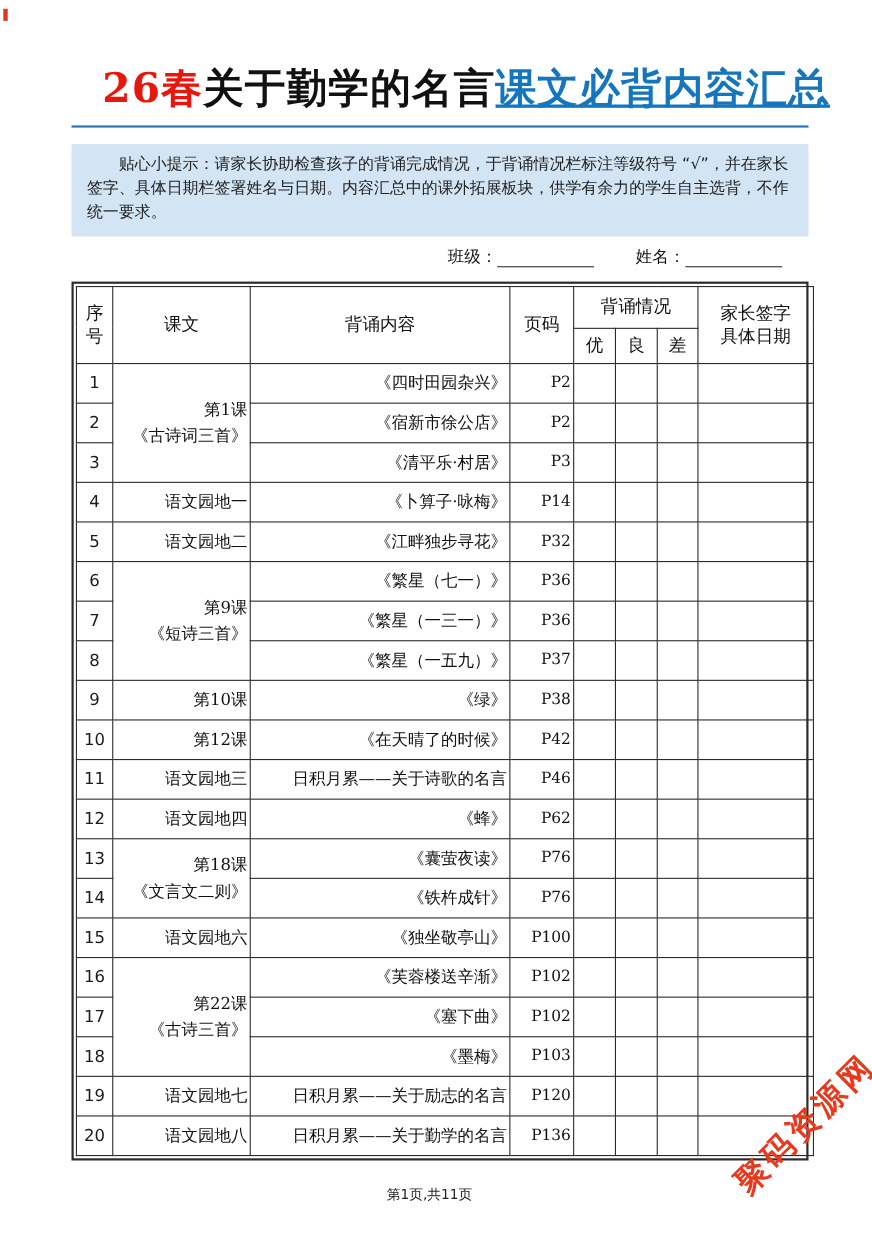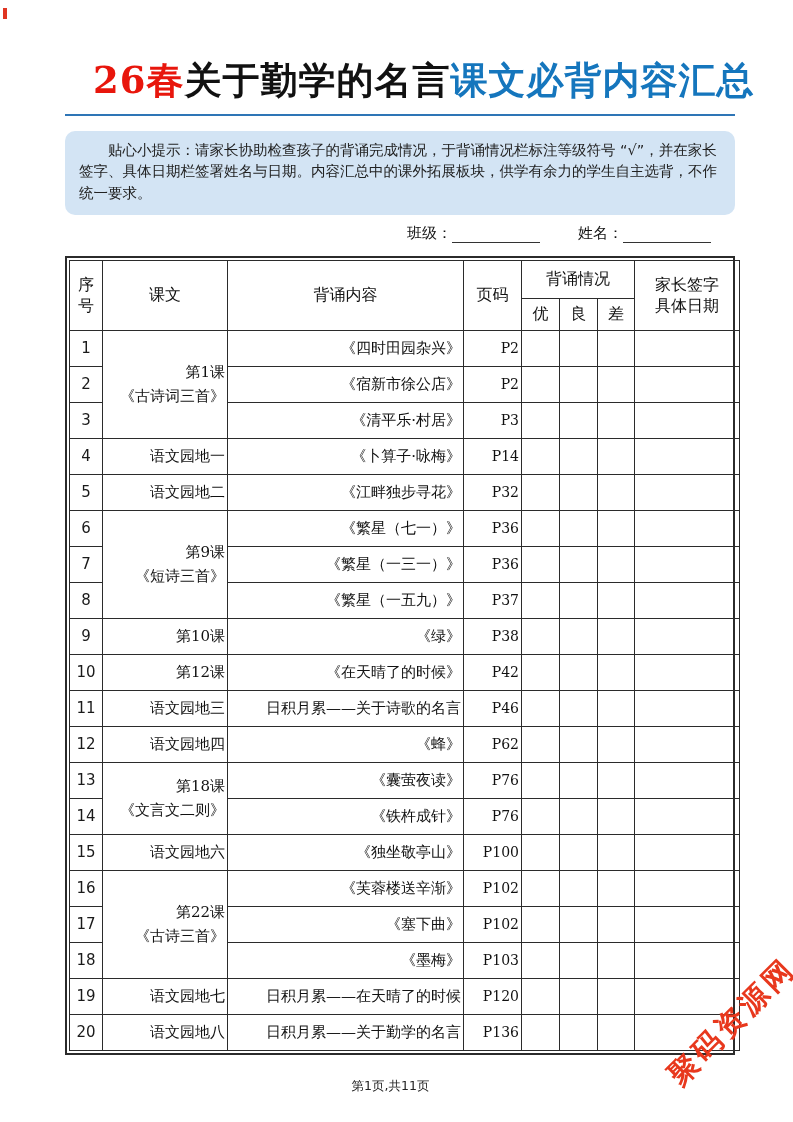--- a/index.html
+++ b/index.html
@@ -25,27 +25,27 @@
     font-weight: bold;
     font-size: 37px;
     line-height: 1.1;
     letter-spacing: 1px;
     white-space: nowrap;
     padding-bottom: 13px;
     border-bottom: 2px solid #2e75b6;
   }
   .t-red  { color: #e8160c; margin-left: 28px; }
   .t-black{ color: #111111; }
-  .t-blue { color: #1576bd; }
+  .t-blue { color: #1576bd; text-decoration: underline; }
 
   
   .notice {
     margin-top: 15px;
     background: #d3e4f4;
-    border-radius: 10px;
+    border-radius: 0;
     padding: 9px 14px 10px 14px;
     font-size: 14.5px;
     line-height: 1.5;
     color: #222222;
     text-indent: 2em;
   }
 
   
   .class-name-row {
     margin-top: 9px;
@@ -366,21 +366,21 @@
             <td></td>
             <td></td>
             <td></td>
             <td></td>
           </tr>
           <tr>
             <td class="c-no">19</td>
             <td class="c-lesson">
               <div class="lesson-line">语文园地七</div>
             </td>
-            <td class="c-content">日积月累——在天晴了的时候</td>
+            <td class="c-content">日积月累——关于励志的名言</td>
             <td class="c-page">P120</td>
             <td></td>
             <td></td>
             <td></td>
             <td></td>
           </tr>
           <tr>
             <td class="c-no">20</td>
             <td class="c-lesson">
               <div class="lesson-line">语文园地八</div>

